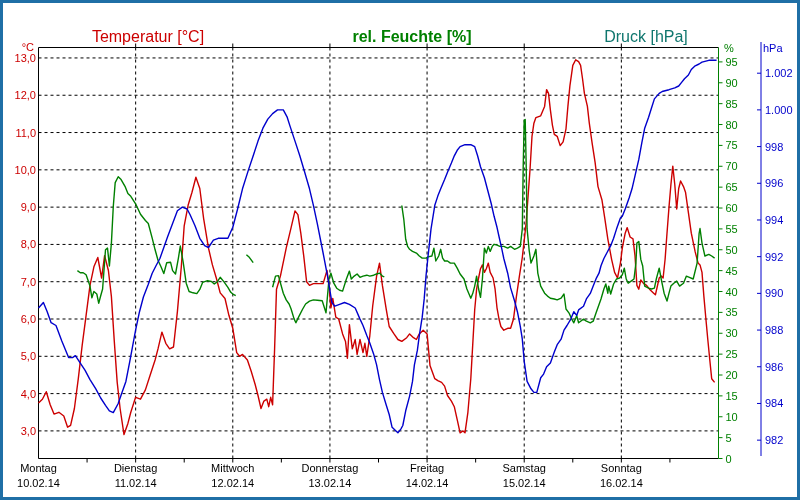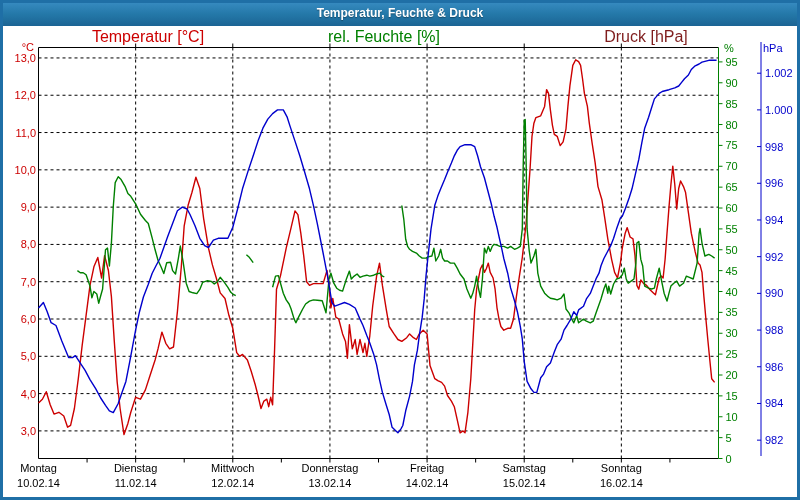--- a/index.html
+++ b/index.html
@@ -4,39 +4,36 @@
 <style>
   html,body{margin:0;padding:0;background:#e8e8e8;}
   .window{position:relative;width:800px;height:500px;background:#ffffff;
     font-family:"Liberation Sans",sans-serif;overflow:hidden;}
   .frame{position:absolute;inset:0;border:3px solid #1f6fa6;pointer-events:none;z-index:6;}
   .titlebar{position:absolute;top:0;left:0;right:0;height:26px;z-index:5;
     background:linear-gradient(180deg,#3a8ec5 0%,#2478a8 55%,#1b6494 100%);
     color:#ffffff;font-weight:bold;font-size:12px;text-align:center;line-height:26px;
     text-shadow:0 1px 1px rgba(0,0,0,.35);}
   .legend-label{position:absolute;top:28px;transform:translateX(-50%);font-size:16px;z-index:4;white-space:nowrap;}
-  .lg-temp{left:148px;} .lg-hum{left:384px;} .lg-press{left:646px;}
+  .lg-temp{left:148px;} .lg-hum{left:412px;font-weight:bold;} .lg-press{left:646px;}
   .unit{position:absolute;font-size:11px;z-index:4;white-space:nowrap;}
   .u-temp{left:0;top:41px;width:34px;text-align:right;}
   .u-hum{left:724px;top:42px;}
   .u-press{left:763px;top:42px;}
   svg#chart{position:absolute;left:0;top:0;z-index:1;}
   svg text{font-family:"Liberation Sans",sans-serif;font-size:11px;}
 </style>
 </head>
 <body>
 
 <div class="window">
-  <div class="titlebar">
-    <span>Temperatur, Feuchte &amp; Druck</span>
-  </div>
 
   <span class="legend-label lg-temp" style="color: rgb(204, 0, 0);">Temperatur [°C]</span>
   <span class="legend-label lg-hum" style="color: rgb(0, 128, 0);">rel. Feuchte [%]</span>
-  <span class="legend-label lg-press" style="color: #7f1d1d;">Druck [hPa]</span>
+  <span class="legend-label lg-press" style="color: #0f766e;">Druck [hPa]</span>
 
   <span class="unit u-temp" style="color: rgb(204, 0, 0);">°C</span>
   <span class="unit u-hum" style="color: rgb(0, 128, 0);">%</span>
   <span class="unit u-press" style="color: rgb(0, 0, 204);">hPa</span>
 
   <svg id="chart" width="800" height="500">
       <line x1="135.64285714285714" y1="47.5" x2="135.64285714285714" y2="458.5" stroke="#000" stroke-width="1" stroke-dasharray="3,3"></line>
       <line x1="232.78571428571428" y1="47.5" x2="232.78571428571428" y2="458.5" stroke="#000" stroke-width="1" stroke-dasharray="3,3"></line>
       <line x1="329.9285714285714" y1="47.5" x2="329.9285714285714" y2="458.5" stroke="#000" stroke-width="1" stroke-dasharray="3,3"></line>
       <line x1="427.07142857142856" y1="47.5" x2="427.07142857142856" y2="458.5" stroke="#000" stroke-width="1" stroke-dasharray="3,3"></line>

